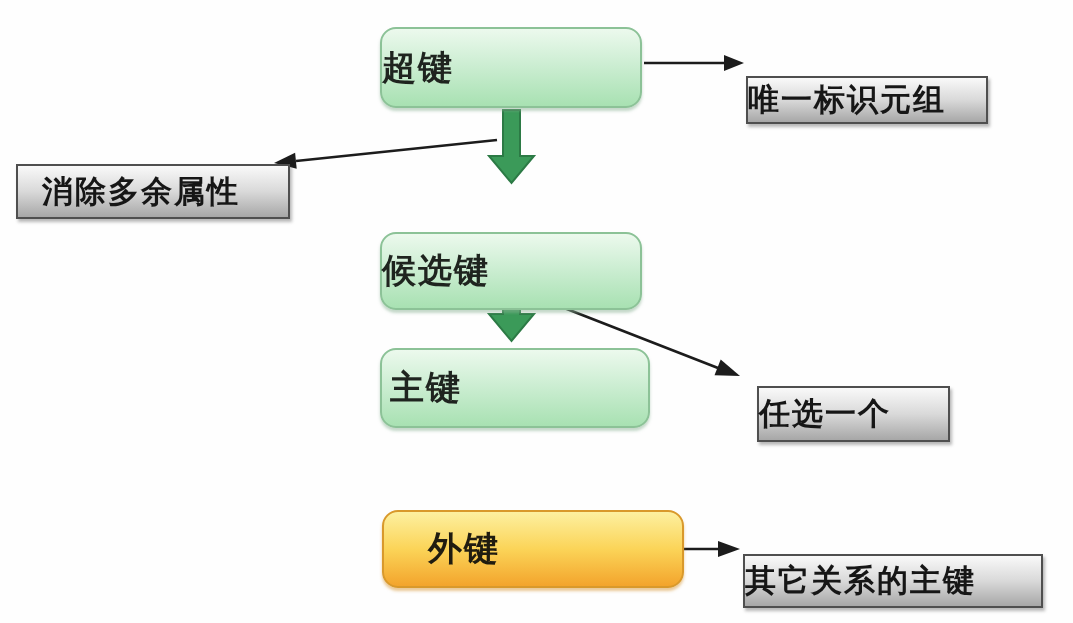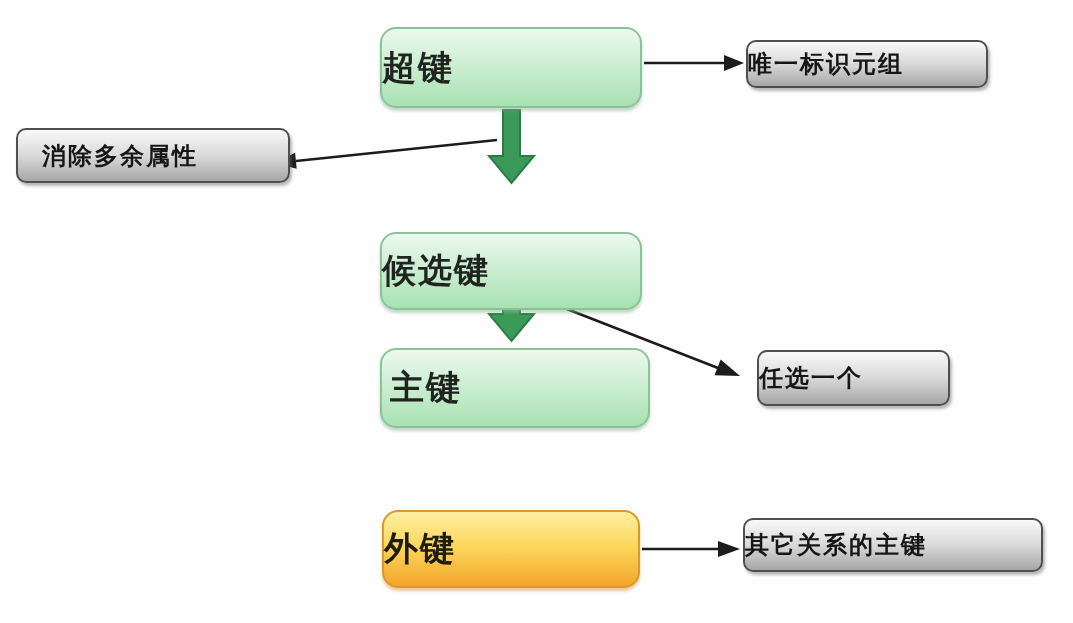--- a/index.html
+++ b/index.html
@@ -46,28 +46,30 @@
     font-size: 34px;
     color: #1f241f;
   }
   .node.orange {
     background: linear-gradient(to bottom, #fdf0a0 0%, #fbd458 50%, #f3a42c 100%);
     border: 2px solid #d9992b;
     border-radius: 16px;
     box-shadow: 0 3px 3px rgba(215, 150, 50, 0.5);
     font-size: 34px;
     color: #201c10;
+    padding-left: 44px;
   }
   .node.gray {
     background: linear-gradient(to bottom, #f9f9f9 0%, #d9d9d9 50%, #a7a7a7 100%);
     border: 2px solid #4f4f4f;
-    border-radius: 10px;
+    border-radius: 0;
     box-shadow: 2px 3px 3px rgba(100, 100, 100, 0.45);
-    font-size: 24px;
+    font-size: 31px;
     color: #161616;
+    margin-top: 36px;
   }
 </style>
 </head>
 <body>
 
 <div class="stage">
 
   <svg class="arrows" width="1073" height="623" viewBox="0 0 1073 623">
 
     <g>

